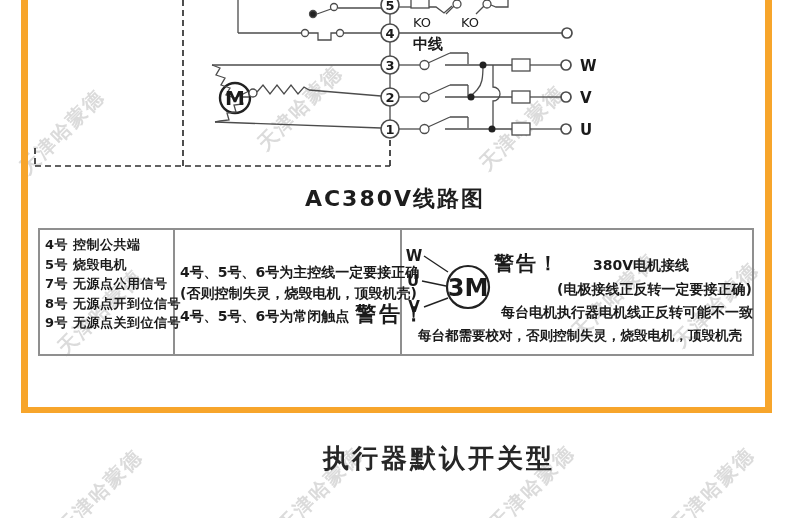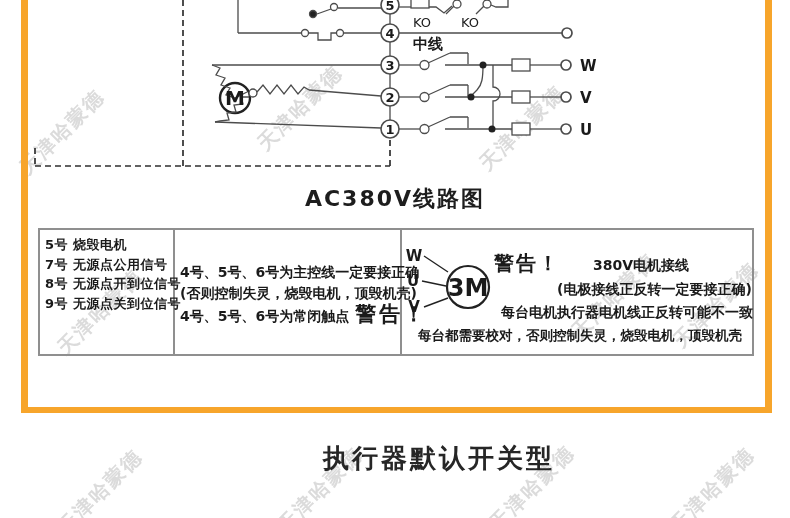--- a/index.html
+++ b/index.html
@@ -149,20 +149,21 @@
     <text class="nlbl" x="413" y="49">中线</text>
     <text class="plbl" x="580" y="71">W</text>
     <text class="plbl" x="580" y="103">V</text>
     <text class="plbl" x="580" y="135">U</text>
   </svg>
 
   <div class="diagram-title">AC380V线路图</div>
 
   <div class="spec-table">
     <div class="col col1">
+      <div>4号 控制公共端</div>
       <div>5号 烧毁电机</div>
       <div>7号 无源点公用信号</div>
       <div>8号 无源点开到位信号</div>
       <div>9号 无源点关到位信号</div>
     </div>
     <div class="col col2">
       <div>4号、5号、6号为主控线一定要接正确</div>
       <div>(否则控制失灵，烧毁电机，顶毁机壳)</div>
       <div>
         <span>4号、5号、6号为常闭触点</span><span class="warn-inline">警告！</span>

